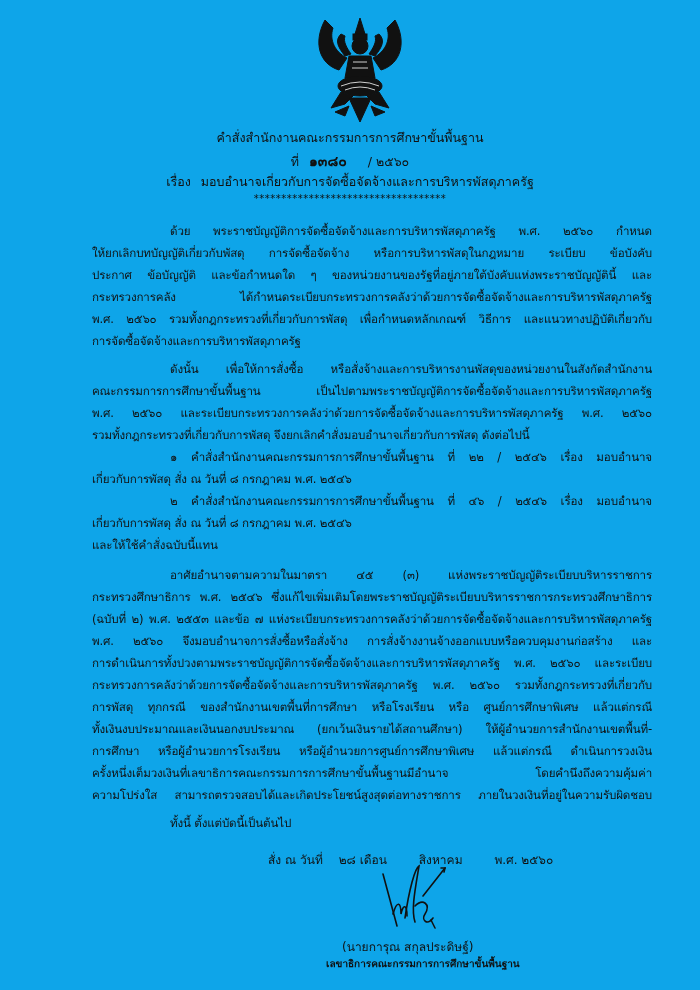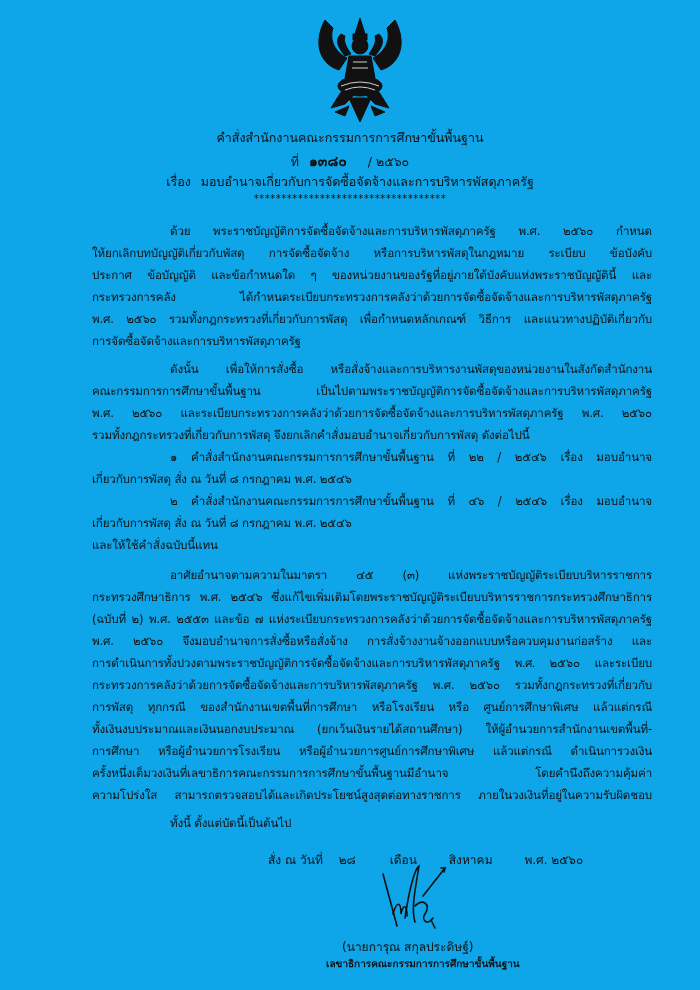--- a/index.html
+++ b/index.html
@@ -78,34 +78,34 @@
   <div class="line ind" style="top:448px;">๑ คำสั่งสำนักงานคณะกรรมการการศึกษาขั้นพื้นฐาน ที่ ๒๒ / ๒๕๔๖ เรื่อง มอบอำนาจ</div>
   <div class="line last" style="top:470px;">เกี่ยวกับการพัสดุ สั่ง ณ วันที่ ๘ กรกฎาคม พ.ศ. ๒๕๔๖</div>
   <div class="line ind" style="top:492px;">๒ คำสั่งสำนักงานคณะกรรมการการศึกษาขั้นพื้นฐาน ที่ ๔๖ / ๒๕๔๖ เรื่อง มอบอำนาจ</div>
   <div class="line last" style="top:514px;">เกี่ยวกับการพัสดุ สั่ง ณ วันที่ ๘ กรกฎาคม พ.ศ. ๒๕๔๖</div>
   <div class="line last" style="top:536px;">และให้ใช้คำสั่งฉบับนี้แทน</div>
 
   <div class="line ind" style="top:566px;">อาศัยอำนาจตามความในมาตรา ๔๕ (๓)  แห่งพระราชบัญญัติระเบียบบริหารราชการ</div>
   <div class="line" style="top:588px;">กระทรวงศึกษาธิการ พ.ศ. ๒๕๔๖ ซึ่งแก้ไขเพิ่มเติมโดยพระราชบัญญัติระเบียบบริหารราชการกระทรวงศึกษาธิการ</div>
   <div class="line" style="top:610px;">(ฉบับที่ ๒) พ.ศ. ๒๕๕๓ และข้อ ๗  แห่งระเบียบกระทรวงการคลังว่าด้วยการจัดซื้อจัดจ้างและการบริหารพัสดุภาครัฐ</div>
   <div class="line" style="top:632px;">พ.ศ. ๒๕๖๐ จึงมอบอำนาจการสั่งซื้อหรือสั่งจ้าง การสั่งจ้างงานจ้างออกแบบหรือควบคุมงานก่อสร้าง และ</div>
-  <div class="line" style="top:654px;font-family:Liberation Serif, serif;">การดำเนินการทั้งปวงตามพระราชบัญญัติการจัดซื้อจัดจ้างและการบริหารพัสดุภาครัฐ พ.ศ. ๒๕๖๐ และระเบียบ</div>
+  <div class="line" style="top:654px;">การดำเนินการทั้งปวงตามพระราชบัญญัติการจัดซื้อจัดจ้างและการบริหารพัสดุภาครัฐ พ.ศ. ๒๕๖๐ และระเบียบ</div>
   <div class="line" style="top:676px;">กระทรวงการคลังว่าด้วยการจัดซื้อจัดจ้างและการบริหารพัสดุภาครัฐ พ.ศ. ๒๕๖๐ รวมทั้งกฎกระทรวงที่เกี่ยวกับ</div>
   <div class="line" style="top:698px;">การพัสดุ  ทุกกรณี ของสำนักงานเขตพื้นที่การศึกษา หรือโรงเรียน หรือ ศูนย์การศึกษาพิเศษ  แล้วแต่กรณี</div>
   <div class="line" style="top:720px;">ทั้งเงินงบประมาณและเงินนอกงบประมาณ (ยกเว้นเงินรายได้สถานศึกษา) ให้ผู้อำนวยการสำนักงานเขตพื้นที่-</div>
   <div class="line" style="top:742px;">การศึกษา หรือผู้อำนวยการโรงเรียน หรือผู้อำนวยการศูนย์การศึกษาพิเศษ แล้วแต่กรณี  ดำเนินการวงเงิน</div>
   <div class="line" style="top:764px;">ครั้งหนึ่งเต็มวงเงินที่เลขาธิการคณะกรรมการการศึกษาขั้นพื้นฐานมีอำนาจ โดยคำนึงถึงความคุ้มค่า</div>
   <div class="line" style="top:786px;">ความโปร่งใส สามารถตรวจสอบได้และเกิดประโยชน์สูงสุดต่อทางราชการ ภายในวงเงินที่อยู่ในความรับผิดชอบ</div>
 
   <div class="line ind last" style="top:814px;">ทั้งนี้  ตั้งแต่บัดนี้เป็นต้นไป</div>
 
   <div class="sig" style="left:268px; top:850px;">
     <span>สั่ง ณ วันที่</span>
     <span style="margin-left:12px;">๒๘</span>
-    <span style="margin-left:30px;">เดือน</span>
+    <span style="margin-left:0;">เดือน</span>
     <span style="margin-left:28px;">สิงหาคม</span>
     <span style="margin-left:28px;">พ.ศ. ๒๕๖๐</span>
   </div>
 
   <svg style="position:absolute; left:375px; top:860px; width:80px; height:70px;" viewBox="0 0 80 70">
     <g fill="none" stroke="#111" stroke-width="1.6" stroke-linecap="round">
       <path d="M8 14 L22 66"></path>
       <path d="M18 54 C22 40 26 42 26 54 C28 44 32 44 32 56"></path>
       <path d="M30 58 C34 30 40 8 44 6 C40 30 36 50 40 62"></path>
       <path d="M40 46 C48 38 56 44 50 54 C46 60 52 66 58 58"></path>

